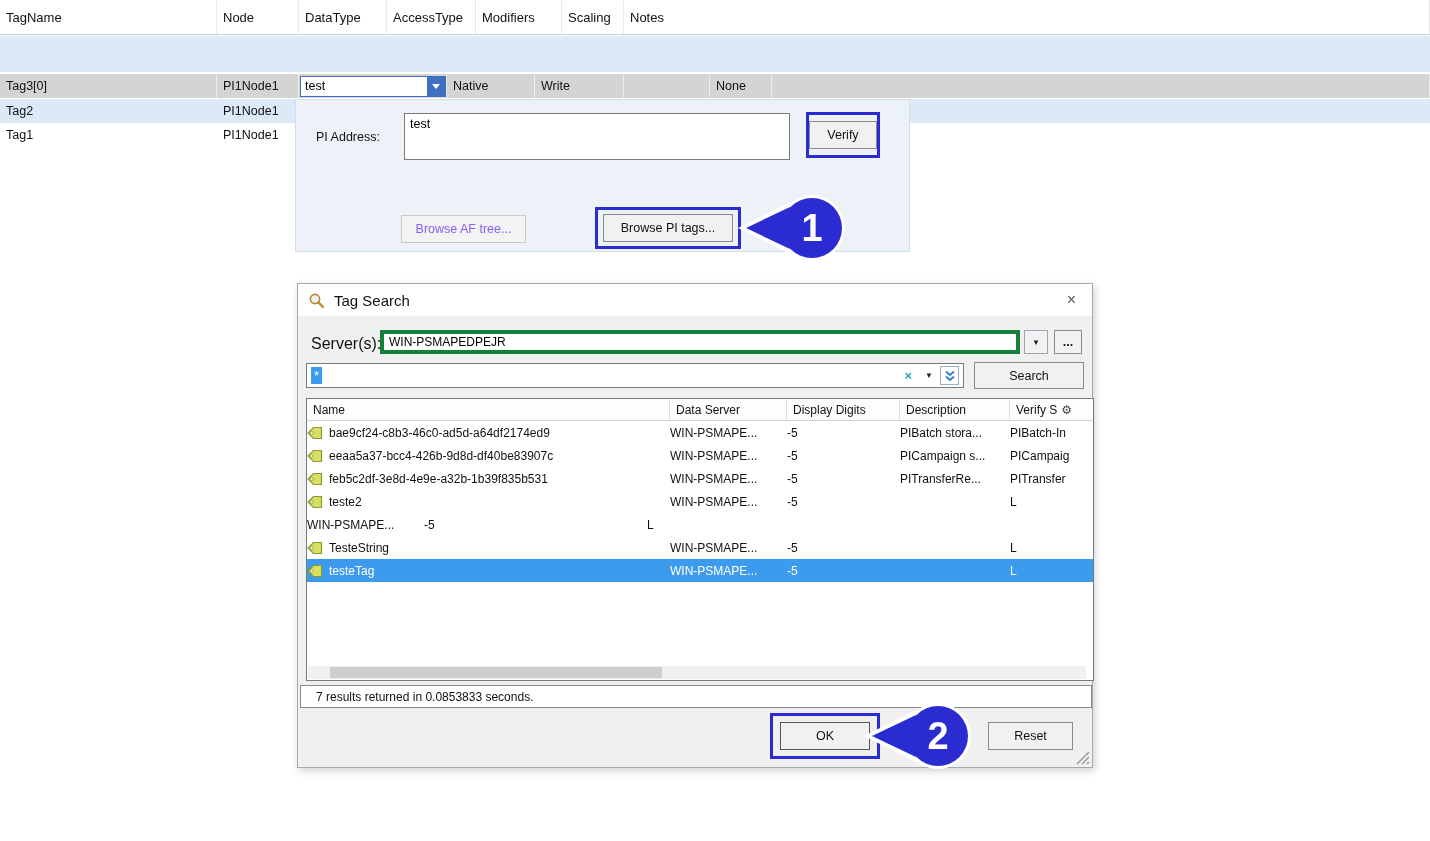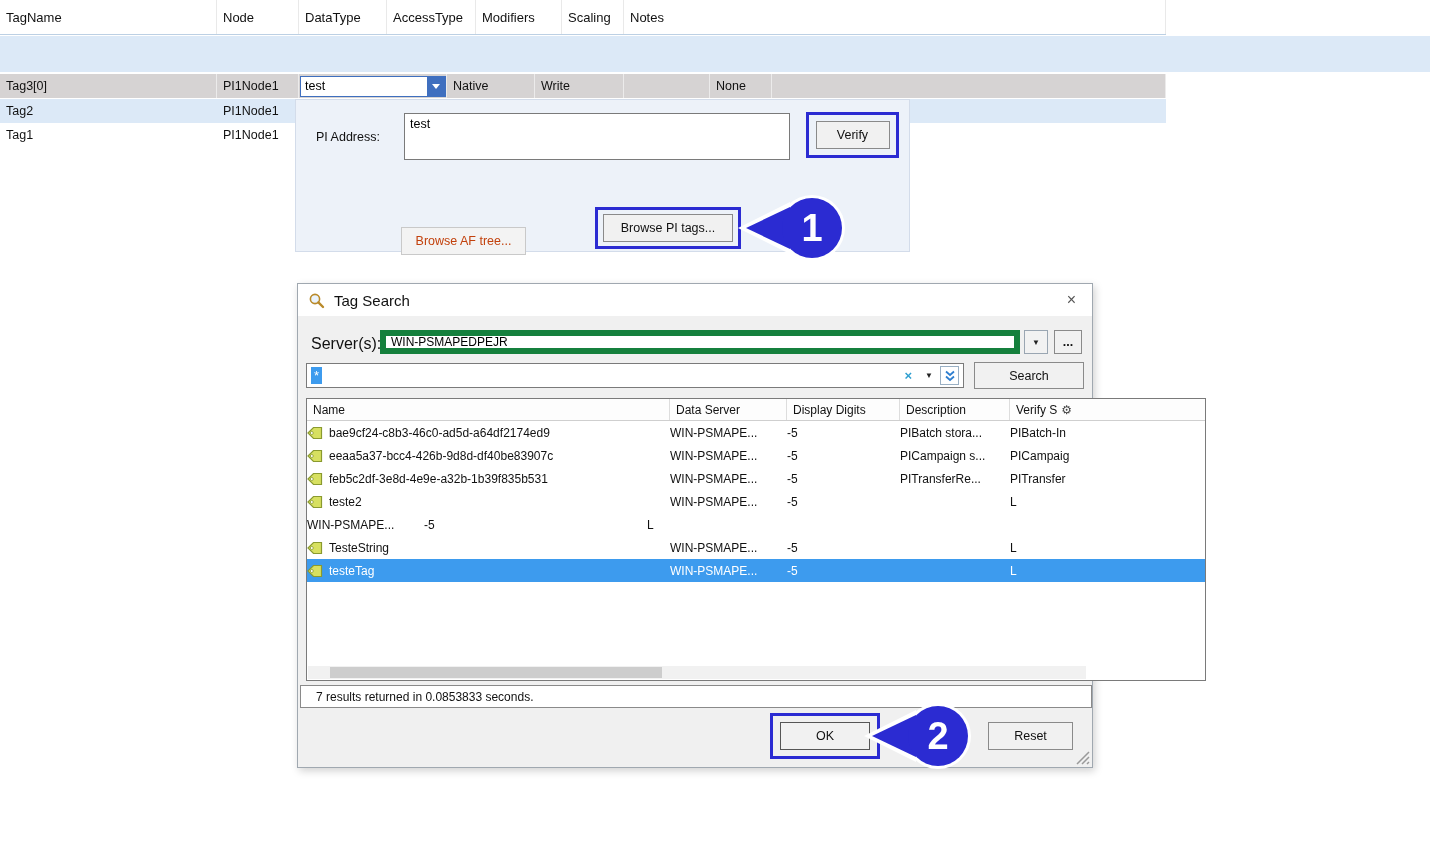--- a/index.html
+++ b/index.html
@@ -1,70 +1,70 @@
 <!DOCTYPE html>
 <html><head>
 <meta charset="utf-8">
 <style>
   *{margin:0;padding:0;box-sizing:border-box}
   html,body{background:#fff}
   body{font-family:"Liberation Sans",sans-serif;color:#111}
   .screen{position:relative;width:1430px;height:841px;background:#fff;overflow:hidden}
 
   
-  .grid-header{position:absolute;left:0;top:0;width:1166px;height:35px;background:#fff;border-bottom:1px solid #bcd0e4;display:flex}
+  .grid-header{position:absolute;left:0;top:0;width:1430px;height:35px;background:#fff;border-bottom:1px solid #bcd0e4;display:flex}
   .gh{display:flex;align-items:center;padding-left:6px;font-size:13px;color:#111;border-right:1px solid #e9e9e9;overflow:hidden;white-space:nowrap}
   .w-tagname{width:217px}.w-node{width:82px}.w-address{width:148px}.w-datatype{width:88px}
   .w-accesstype{width:89px}.w-modifiers{width:86px}.w-scaling{width:62px}.w-notes{flex:1}
   .stripe{position:absolute;left:0;top:36px;width:1430px;height:36px;background:#dce9f7}
-  .grow{position:absolute;left:0;width:1166px;height:24px;display:flex;font-size:12.5px}
+  .grow{position:absolute;left:0;width:1430px;height:24px;display:flex;font-size:12.5px}
   .grow .gc{display:flex;align-items:center;padding-left:6px;overflow:hidden;white-space:nowrap}
   .row-tag3{top:74px;background:#d6d3d3}
   .row-tag3 .gc{border-right:1px solid rgba(255,255,255,.55)}
   .row-tag2{top:99px;background:#dce9f7}
   .row-tag1{top:123px;background:#fff}
   .cell-combo{padding-left:1px !important}
   .combo{display:flex;width:146px;height:21px;background:#fff;border:1px solid #3f6fbf}
   .combo-input{flex:1;min-width:0;border:none;outline:none;font:12.5px "Liberation Sans",sans-serif;padding:0 4px;background:#fff}
   .combo-btn{width:18px;background:#3f6fbf;display:flex;align-items:center;justify-content:center;cursor:pointer}
   .combo-arrow{width:0;height:0;border-left:4px solid transparent;border-right:4px solid transparent;border-top:5px solid #fff}
 
   
   .editor{position:absolute;left:295px;top:99px;width:615px;height:153px;background:#edf2f9;border:1px solid #d3dcea;z-index:5}
   .pi-label{position:absolute;left:20px;top:30px;font-size:12.5px}
   .pi-text{position:absolute;left:108px;top:13px;width:386px;height:47px;border:1px solid #7a7a7a;background:#fff;font:12.5px "Liberation Sans",sans-serif;padding:3px 5px;resize:none;outline:none}
   .hl{position:absolute;border:3px solid #2b2bd2;display:flex;align-items:center;justify-content:center}
-  .hl-verify{left:510px;top:12px;width:93px;height:46px}
+  .hl-verify{left:510px;top:12px;width:74px;height:46px}
   .hl-pi{left:299px;top:107px;width:146px;height:42px}
   .btn{font:12.5px "Liberation Sans",sans-serif;background:#f1f1f1;border:1px solid #8a8a8a;display:flex;align-items:center;justify-content:center;cursor:pointer;color:#111}
   .btn-verify{width:74px;height:28px}
-  .btn-af{position:absolute;left:105px;top:127px;width:125px;height:28px;color:#c2410c;border-color:#c9c9c9;background:#f3f3f3;cursor:default}
+  .btn-af{position:absolute;left:105px;top:115px;width:125px;height:28px;color:#8b5cf6;border-color:#c9c9c9;background:#f3f3f3;cursor:default}
   .btn-pi{width:130px;height:28px}
 
   
   .callout{position:absolute;z-index:20}
 
   
   .dialog{position:absolute;left:297px;top:283px;width:796px;height:485px;background:#f0f0f0;border:1px solid #a0a8b0;box-shadow:2px 3px 8px rgba(0,0,0,.18);z-index:10}
   .titlebar{position:absolute;left:0;top:0;width:100%;height:32px;background:#fff;display:flex;align-items:center;padding:0 10px}
   .title-icon{width:17px;height:17px;margin-right:9px;flex:0 0 auto}
   .title-text{font-size:15px;flex:1}
   .close-x{font-size:16px;color:#555;cursor:pointer;padding:0 6px;line-height:1}
   .srv-label{position:absolute;left:13px;top:51px;font-size:16px}
-  .srv-input{position:absolute;left:82px;top:46px;width:640px;height:24px;border:6px solid #15803d;background:#fff;font:12px "Liberation Sans",sans-serif;padding:4px 5px;outline:none}
+  .srv-input{position:absolute;left:82px;top:46px;width:640px;height:24px;border:4px solid #15803d;background:#fff;font:12px "Liberation Sans",sans-serif;padding:4px 5px;outline:none}
   .dd-btn{position:absolute;left:726px;top:46px;width:24px;height:24px;background:#f2f2f2;border:1px solid #9aa6b2;display:flex;align-items:center;justify-content:center;font-size:8px;color:#222;cursor:pointer}
   .more-btn{position:absolute;left:756px;top:46px;width:28px;height:24px;font-weight:bold}
   .search-combo{position:absolute;left:8px;top:79px;width:658px;height:25px;background:#fff;border:1px solid #7a7a7a;display:flex;align-items:center;padding:0 4px}
   .star-sel{background:#3d9bee;color:#fff;font-size:13px;padding:0 3px;line-height:17px}
   .sc-spacer{flex:1}
   .clear-x{color:#2f9fd0;font-size:13px;font-weight:bold;padding:0 6px;cursor:pointer}
   .sc-arrow{font-size:8px;color:#222;padding:0 7px;cursor:pointer}
   .chev-box{width:19px;height:19px;border:1px solid #9ab0c4;display:flex;align-items:center;justify-content:center;cursor:pointer;background:#fff}
   .btn-search{position:absolute;left:676px;top:78px;width:110px;height:27px}
-  .list{position:absolute;left:8px;top:114px;width:900px;height:283px;background:#fff;border:1px solid #7a7a7a;overflow:hidden}
+  .list{position:absolute;left:8px;top:114px;width:788px;height:283px;background:#fff;border:1px solid #7a7a7a;overflow:hidden}
   .lheader{display:flex;height:22px;border-bottom:1px solid #cfcfcf;background:#fdfdfd}
   .lh{display:flex;align-items:center;padding-left:6px;font-size:12px;border-right:1px solid #ddd;white-space:nowrap;overflow:hidden;cursor:pointer}
   .lc-name{width:363px}.lc-server{width:117px}.lc-digits{width:113px}.lc-desc{width:110px}.lc-points{width:79px;border-right:none}
   .gear{margin-left:4px;color:#444;font-size:12px;cursor:pointer}
   .lrow{display:flex;height:23px;font-size:12px;cursor:default}
   .lrow .lc{display:flex;align-items:center;height:100%;white-space:nowrap;overflow:hidden}
   .lrow.selected{background:#3d9bee;color:#fff}
   .tag-ico{width:16px;height:14px;margin-right:6px;flex:0 0 auto}
   .hscroll{position:absolute;left:1px;bottom:1px;width:778px;height:13px;background:#f1f1f1}
   .hthumb{position:absolute;left:22px;top:1px;width:332px;height:11px;background:#cdcdcd}

